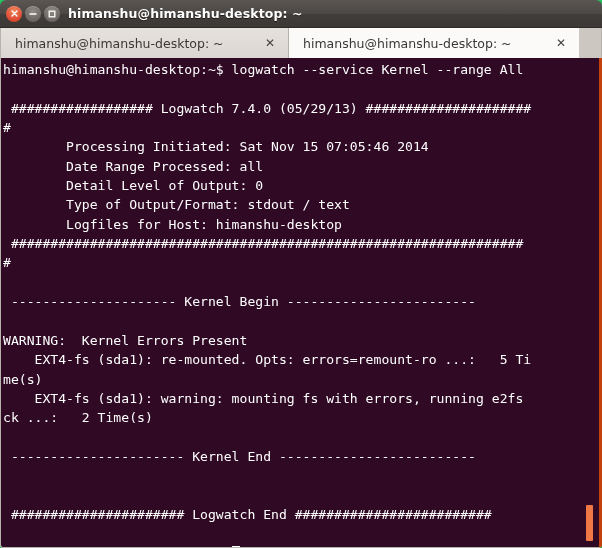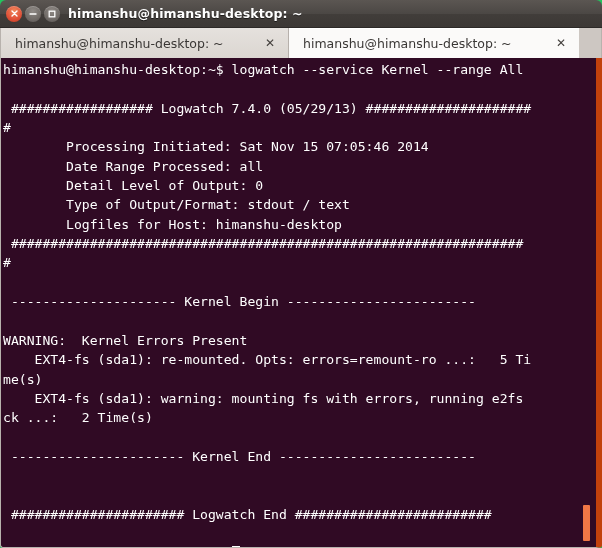--- a/index.html
+++ b/index.html
@@ -116,21 +116,21 @@
   }
 
   
   .terminal {
     position: relative;
     background: #300a24;
     height: 490px;
     box-sizing: border-box;
     padding: 2px 0 16px 2px;
     border-left: 1px solid #b8b2ad;
-    border-right: 6px solid #c2410c;
+    border-right: 3px solid #c2410c;
     border-bottom: 1px solid #b8b2ad;
     border-bottom-left-radius: 3px;
     border-bottom-right-radius: 3px;
     overflow: hidden;
   }
   .screen {
     font-family: "DejaVu Sans Mono", monospace;
     font-size: 13.1px;
     line-height: 19.35px;
     color: #ffffff;

